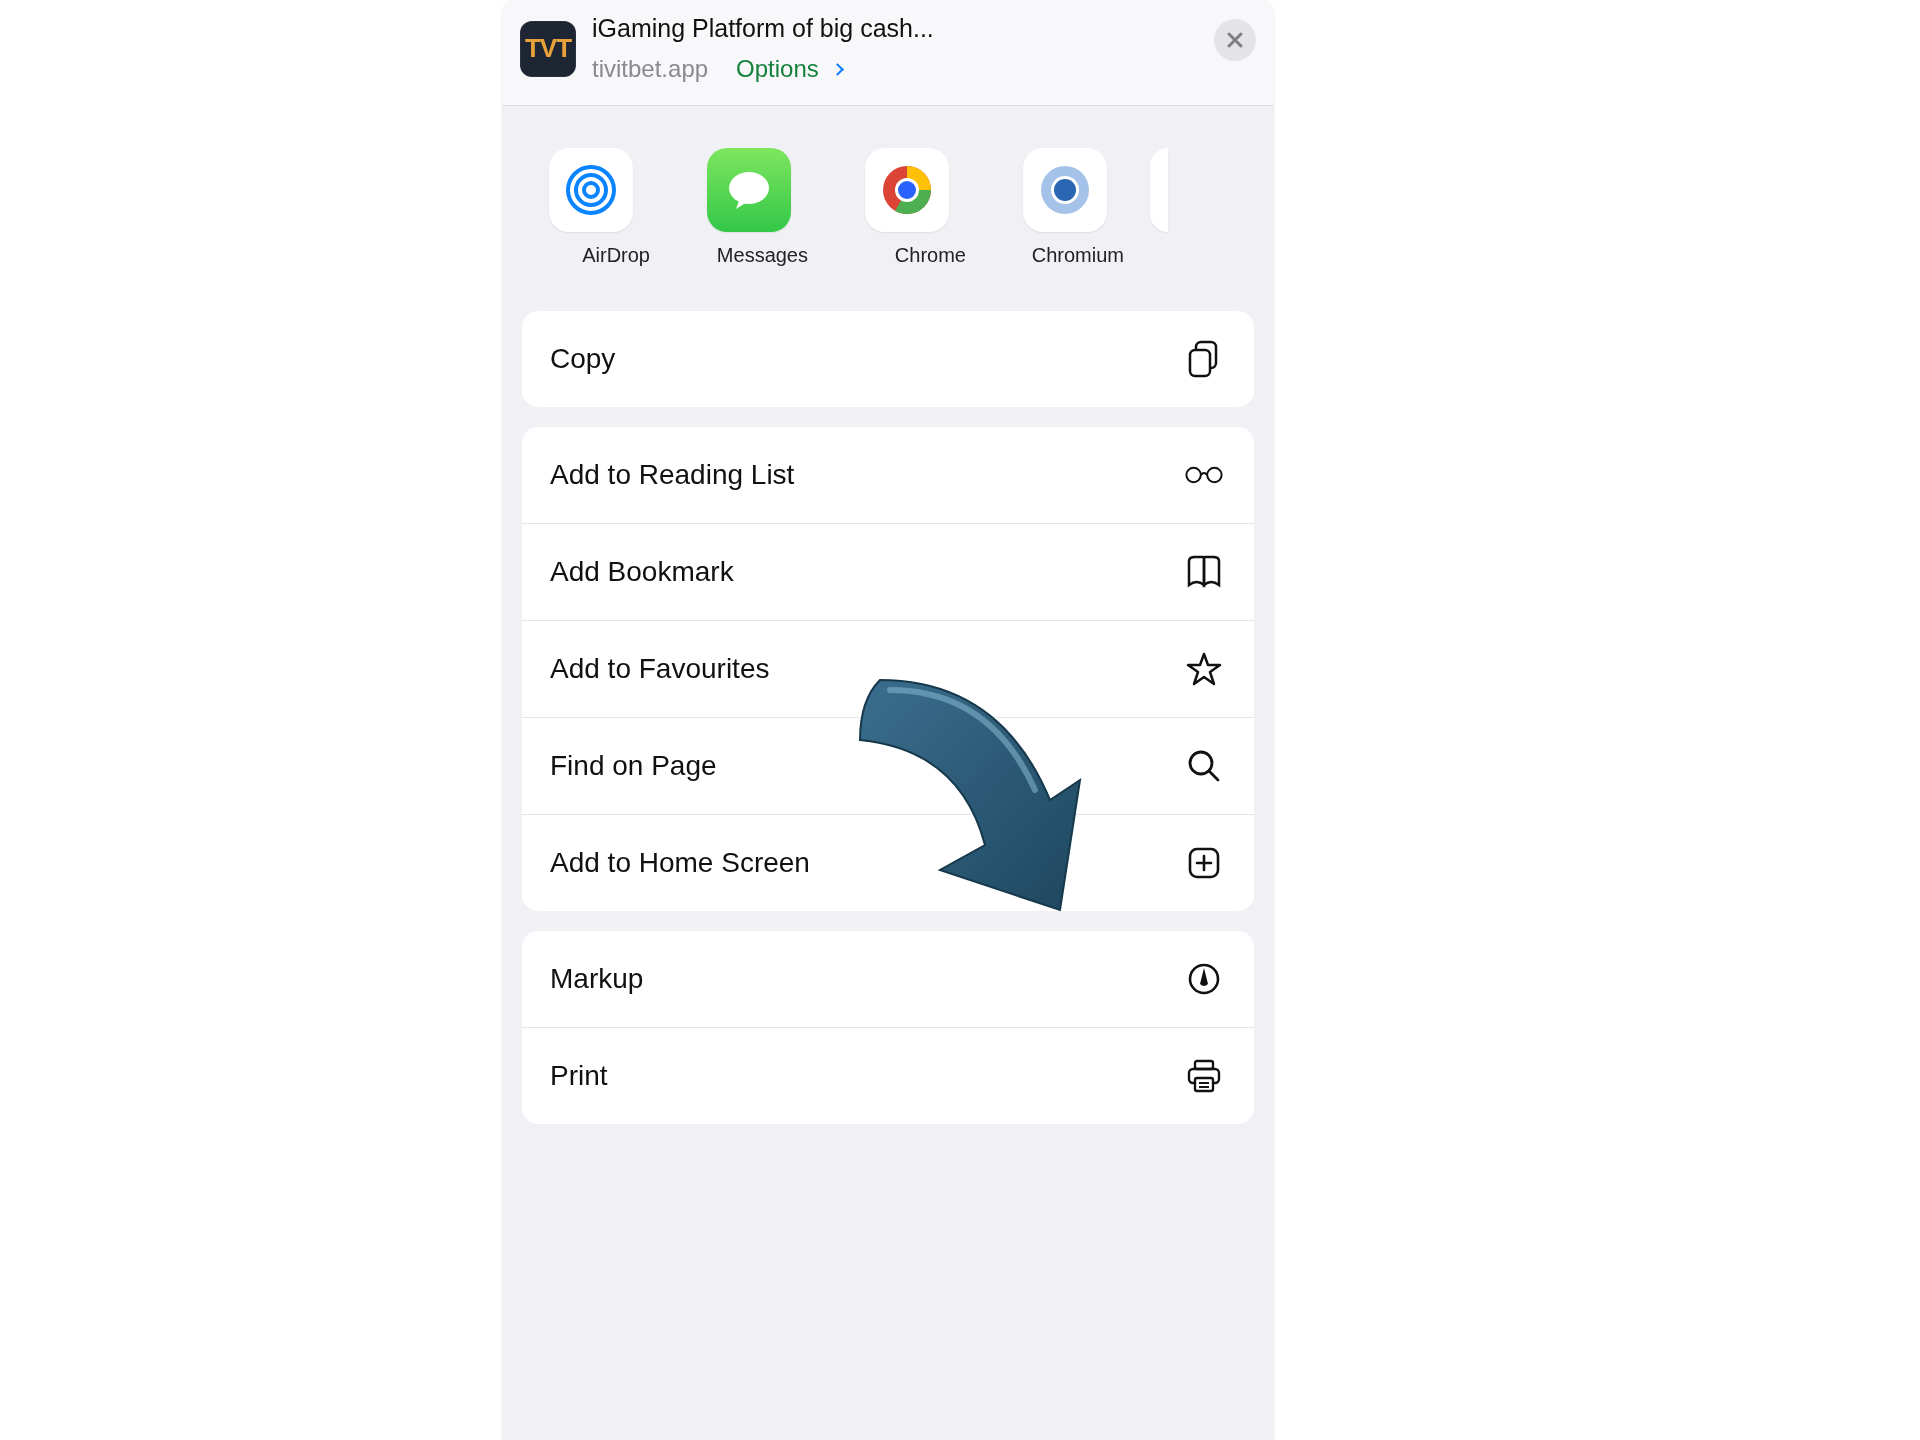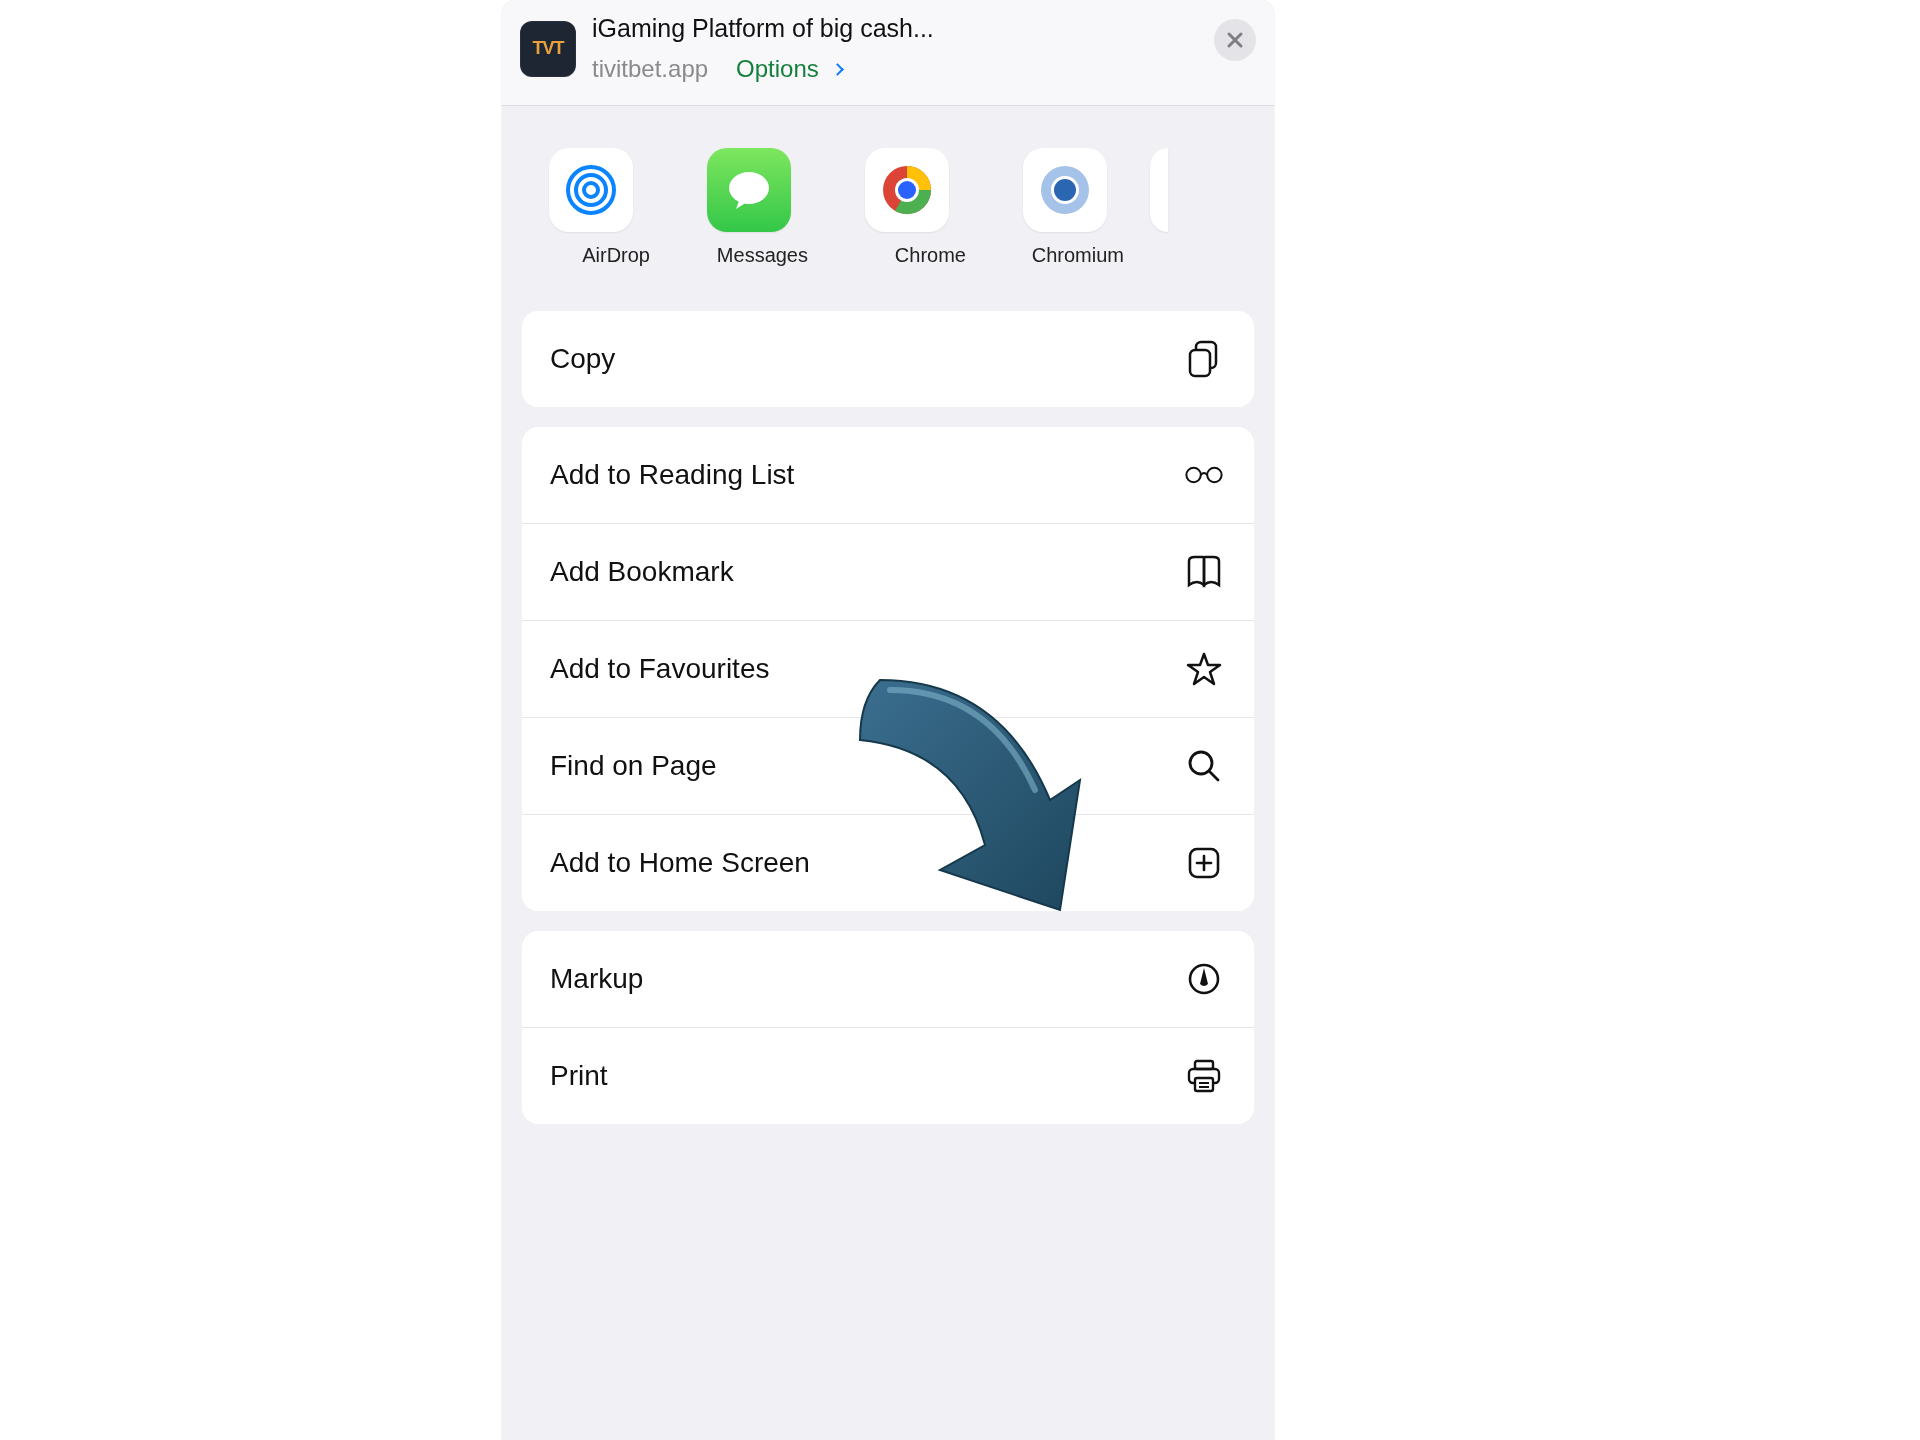--- a/index.html
+++ b/index.html
@@ -35,21 +35,21 @@
   .app-icon {
     width: 56px;
     height: 56px;
     border-radius: 12px;
     background: #1f2633;
     display: flex;
     align-items: center;
     justify-content: center;
     color: #e9a23b;
     font-weight: 800;
-    font-size: 18px;
+    font-size: 26px;
     letter-spacing: -1px;
     box-shadow: inset 0 0 0 1px rgba(255,255,255,0.05);
   }
   .header-text { flex: 1; min-width: 0; }
   .header-title {
     font-size: 25px;
     color: #111;
     white-space: nowrap;
     overflow: hidden;
     text-overflow: ellipsis;

